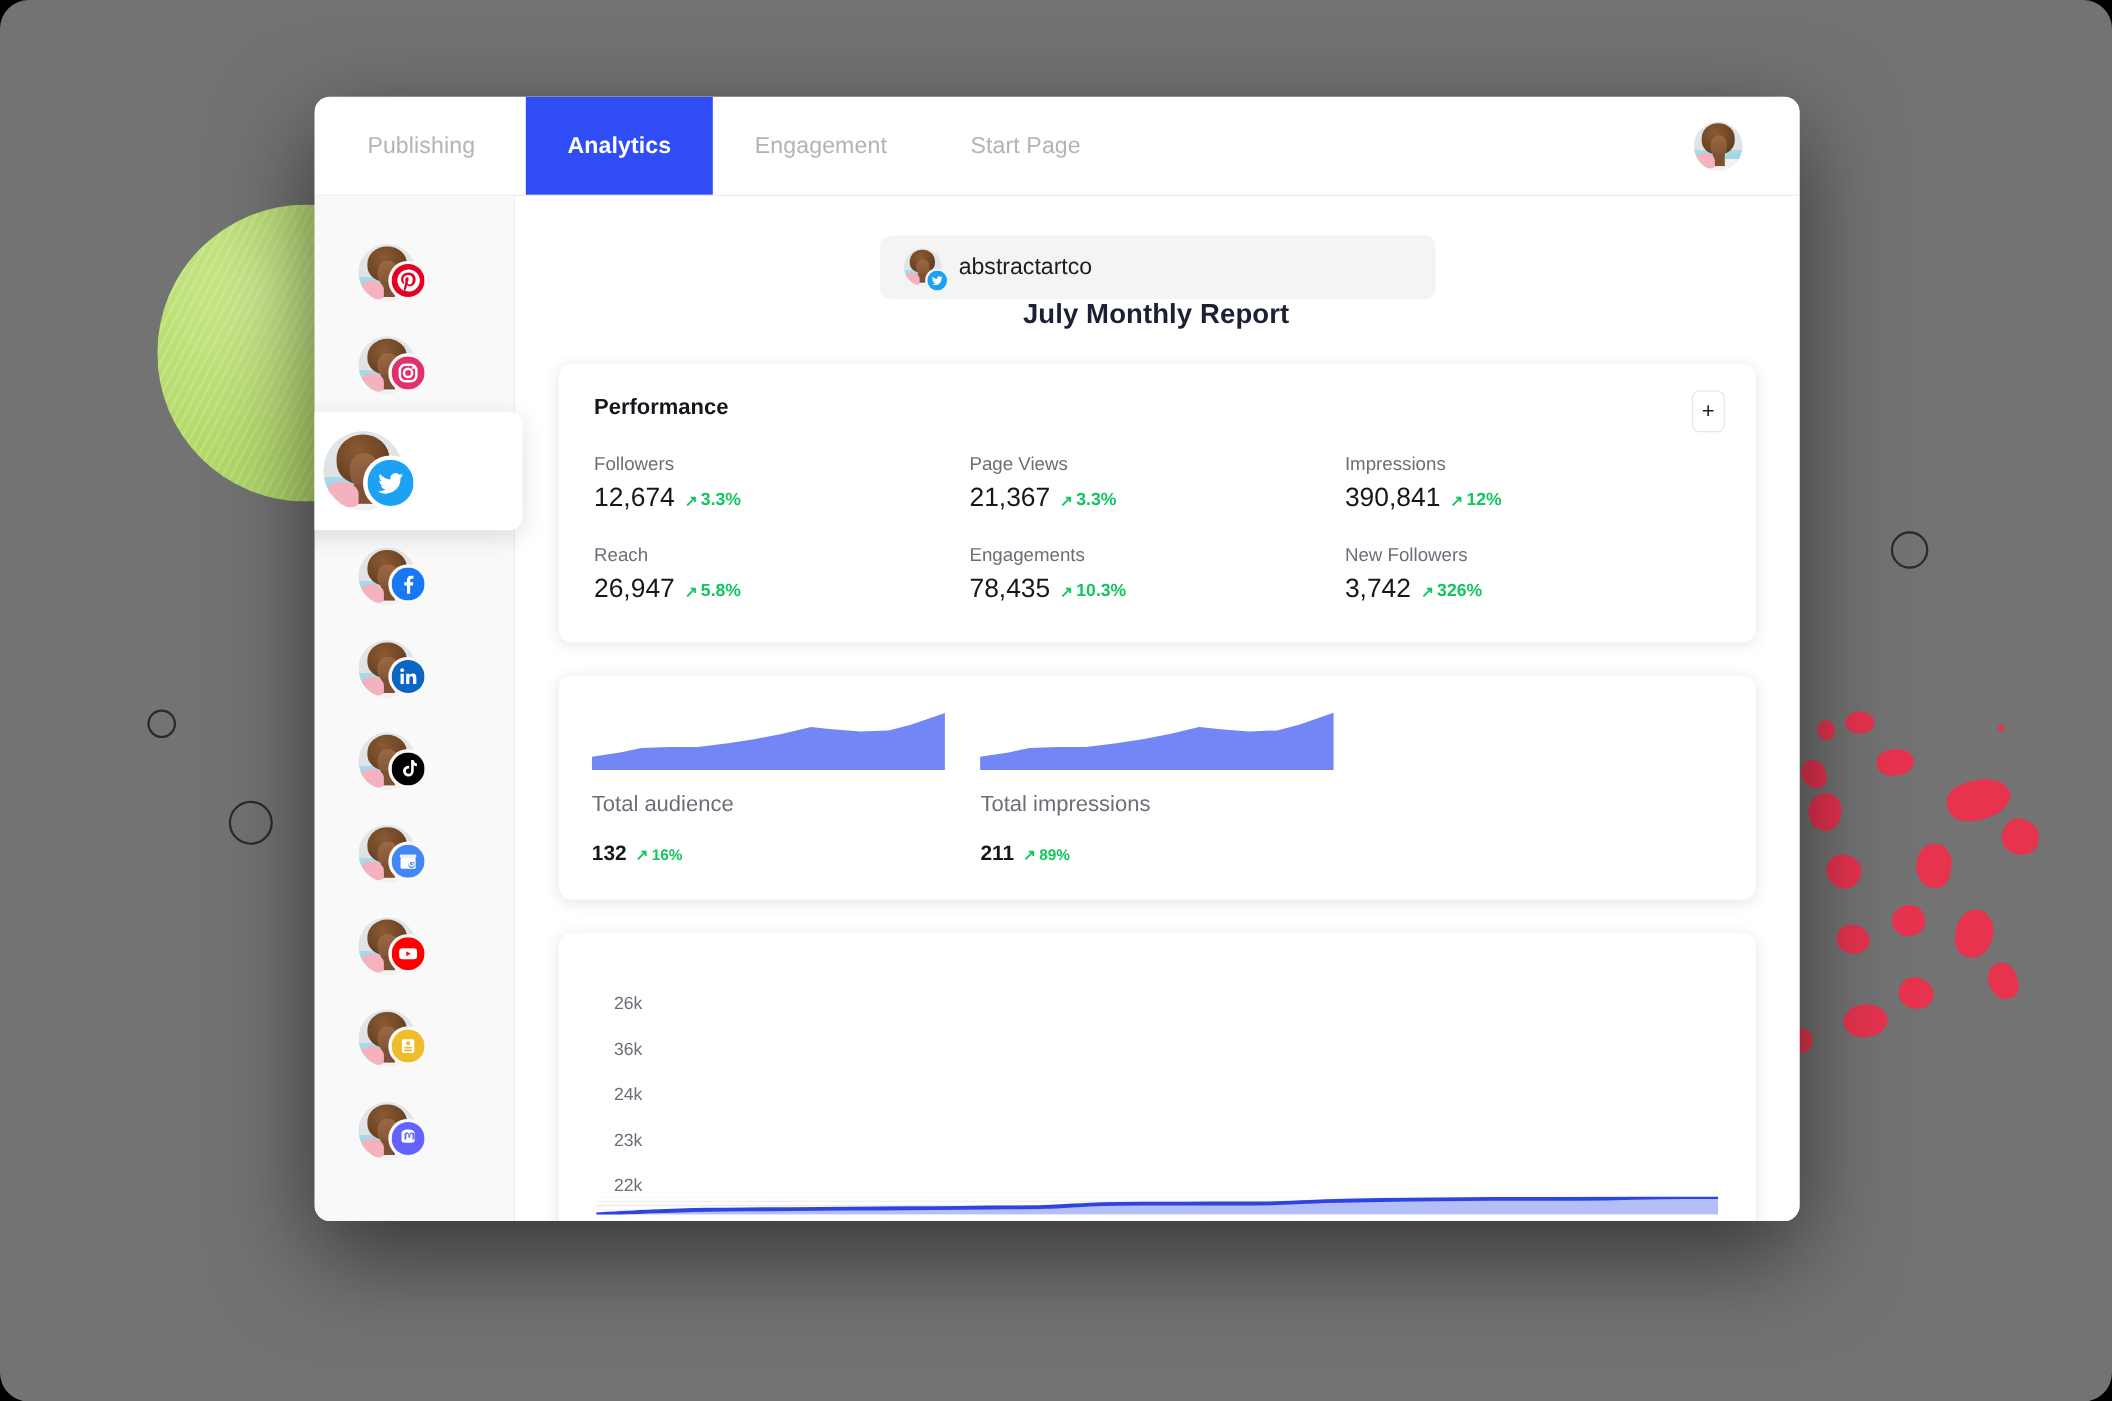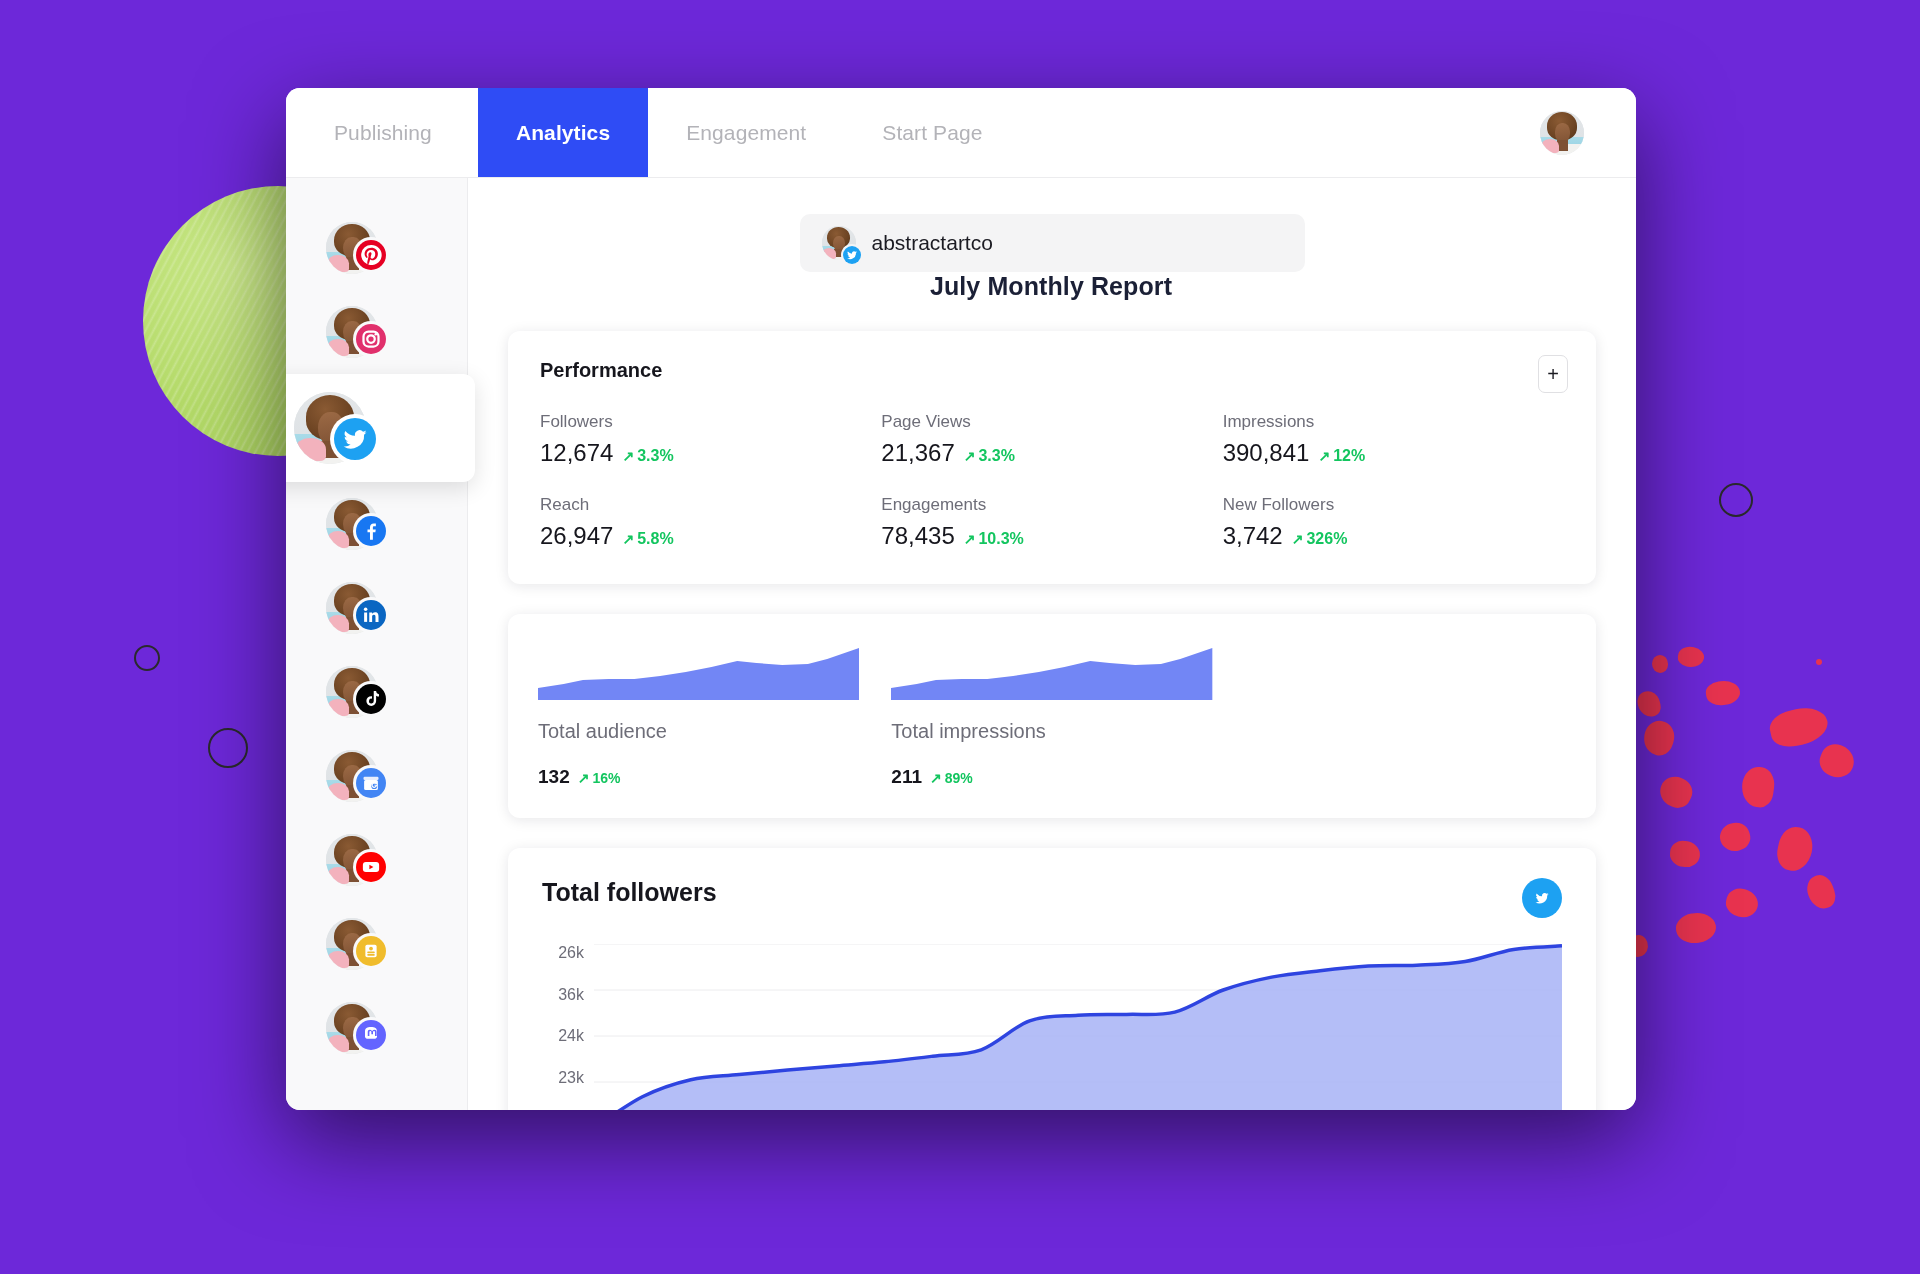--- a/index.html
+++ b/index.html
@@ -9,22 +9,23 @@
     height: 1274px;
     overflow: hidden;
     background: #000000;
     font-family: "Liberation Sans", sans-serif;
   }
 
   #stage {
     position: relative;
     width: 1920px;
     height: 1274px;
-    background: #6d28d9;
+    background: #737373;
     overflow: hidden;
+    border-radius: 26px;
   }
 
   
   .bg-green-circle {
     position: absolute;
     left: 143px;
     top: 186px;
     width: 270px;
     height: 270px;
     border-radius: 50%;
@@ -293,21 +294,21 @@
 
   
   .chart-card { padding: 30px 34px 0 34px; position: relative; height: 310px; }
   .chart-head { display: flex; align-items: flex-start; justify-content: space-between; }
   .chart-title { font-size: 25px; font-weight: bold; color: #16161d; }
   .chart-logo {
     width: 40px; height: 40px; border-radius: 50%;
     background: #1da1f2;
     display: flex; align-items: center; justify-content: center;
   }
-  .chart-area { position: relative; margin-top: 26px; height: 200px; display: flex; }
+  .chart-area { position: relative; margin-top: 26px; height: 200px; display: flex; flex-direction: column; }
   .y-axis {
     width: 52px;
     display: flex; flex-direction: column; justify-content: space-between;
     align-items: flex-end;
     padding-right: 10px;
     font-size: 16px; color: #6d6d78;
     height: 184px;
   }
   .plot { flex: 1; position: relative; height: 184px; }
   .plot svg { position: absolute; left: 0; top: 0; width: 100%; height: 100%; }
@@ -648,28 +649,20 @@
                 <span class="spark-value">211</span>
                 <span class="spark-delta up">
                   <span class="arrow">↗</span>
                   <span>89%</span>
                 </span>
               </div>
             </div>
           </div>
 
         <div class="card chart-card">
-          <div class="chart-head">
-            <div class="chart-title">Total followers</div>
-            <div class="chart-logo">
-              <svg viewBox="0 0 24 24" width="24" height="24">
-                <path fill="#fff" d="M18.6 8.2c-.5.2-1 .4-1.5.4.6-.3 1-.9 1.2-1.5-.5.3-1.1.5-1.7.7a2.7 2.7 0 0 0-4.6 2.4 7.6 7.6 0 0 1-5.5-2.8 2.7 2.7 0 0 0 .8 3.6c-.4 0-.8-.1-1.2-.3a2.7 2.7 0 0 0 2.1 2.6c-.4.1-.8.1-1.2 0a2.7 2.7 0 0 0 2.5 1.9 5.4 5.4 0 0 1-4 1.1 7.6 7.6 0 0 0 11.7-6.8c.5-.4 1-.8 1.4-1.3z"></path>
-              </svg>
-            </div>
-          </div>
           <div class="chart-area">
             <div class="y-axis" id="y-axis">
                 <div>26k</div>
                 <div>36k</div>
                 <div>24k</div>
                 <div>23k</div>
                 <div>22k</div>
               </div>
             <div class="plot">
               <svg id="followers-svg" viewBox="0 0 1000 184" preserveAspectRatio="none">

